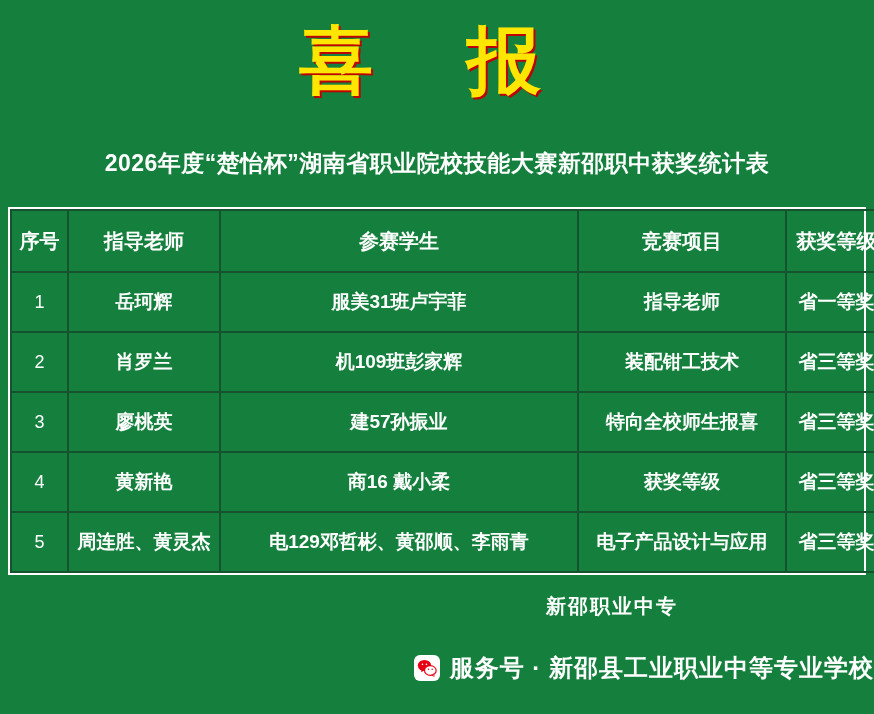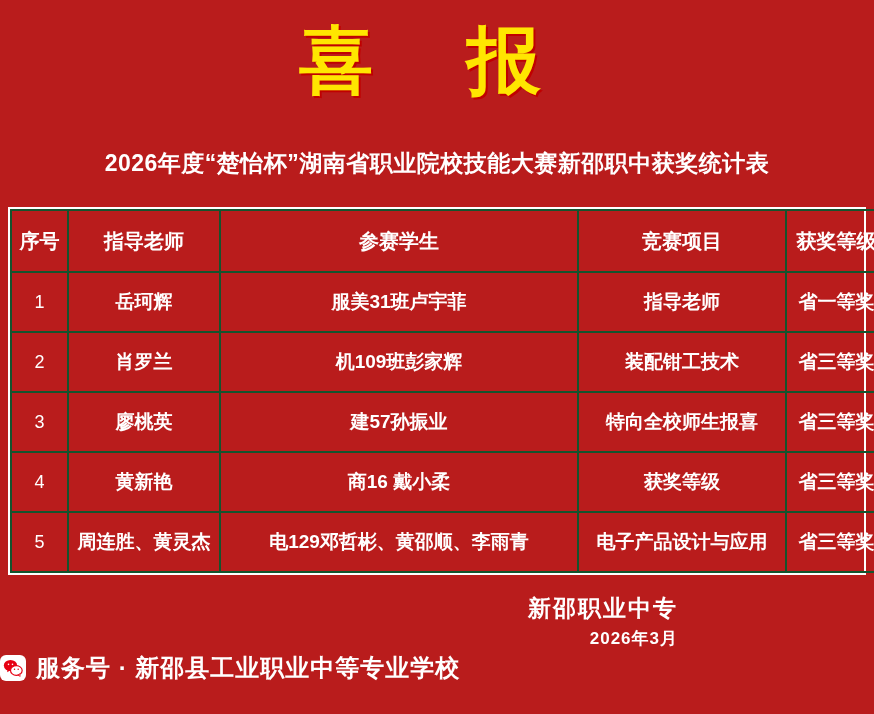--- a/index.html
+++ b/index.html
@@ -10,21 +10,21 @@
     width: 874px;
     height: 714px;
     background: #e60012;
     font-family: "Liberation Sans", sans-serif;
     overflow: hidden;
     position: relative;
   }
   .poster {
     width: 874px;
     height: 714px;
-    background: #b91c1c;
+    background: #15803d;
     position: relative;
     box-sizing: border-box;
   }
   .headline {
     text-align: center;
     color: #ffe600;
     font-family: "DejaVu Serif", serif;
     font-weight: bold;
     font-size: 74px;
     letter-spacing: 34px;
@@ -74,21 +74,21 @@
   col.c3 { width: 208px; }
   col.c4 { width: 101px; }
   .note {
     color: #ffffff;
     font-size: 20px;
     font-weight: bold;
     margin: 22px 0 0 58px;
   }
   .signature {
     color: #ffffff;
-    font-size: 23px;
+    font-size: 20px;
     font-weight: bold;
     text-align: right;
     margin-right: 196px;
     margin-top: 16px;
     line-height: 1.55;
     letter-spacing: 2px;
   }
   .date {
     color: #ffffff;
     font-size: 17px;
@@ -97,21 +97,21 @@
     margin-right: 196px;
     letter-spacing: 1px;
   }
   .footer-bar {
     position: absolute;
     left: 0;
     right: 0;
     bottom: 30px;
     display: flex;
     align-items: center;
-    justify-content: flex-start;
+    justify-content: flex-end;
     gap: 10px;
   }
   .wechat-icon {
     width: 26px;
     height: 26px;
     border-radius: 6px;
     background: #ffffff;
     display: inline-flex;
     align-items: center;
     justify-content: center;
@@ -187,21 +187,20 @@
           <td>电129邓哲彬、黄邵顺、李雨青</td>
           <td>电子产品设计与应用</td>
           <td>省三等奖</td>
         </tr>
       </tbody>
     </table>
   </div>
 
 
   <div class="signature">新邵职业中专</div>
-  <div class="date">2026年3月</div>
 
   <div class="footer-bar">
     <span class="wechat-icon">
       <svg width="20" height="20" viewBox="0 0 24 24">
         <ellipse cx="9" cy="9" rx="8" ry="6.6" fill="#e60012"></ellipse>
         <polygon points="5.5,13.5 5,17 8.5,15" fill="#e60012"></polygon>
         <ellipse cx="16" cy="15" rx="7" ry="5.8" fill="#ffffff" stroke="#e60012" stroke-width="1.4"></ellipse>
         <polygon points="20,19 20.6,22 17.5,20.5" fill="#ffffff" stroke="#e60012" stroke-width="1"></polygon>
         <circle cx="6.6" cy="7.6" r="1" fill="#ffffff"></circle>
         <circle cx="11.4" cy="7.6" r="1" fill="#ffffff"></circle>

